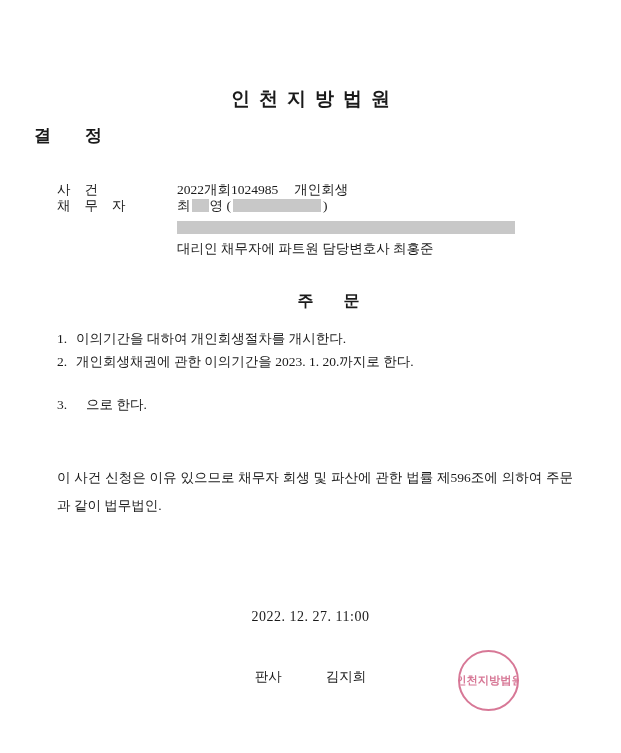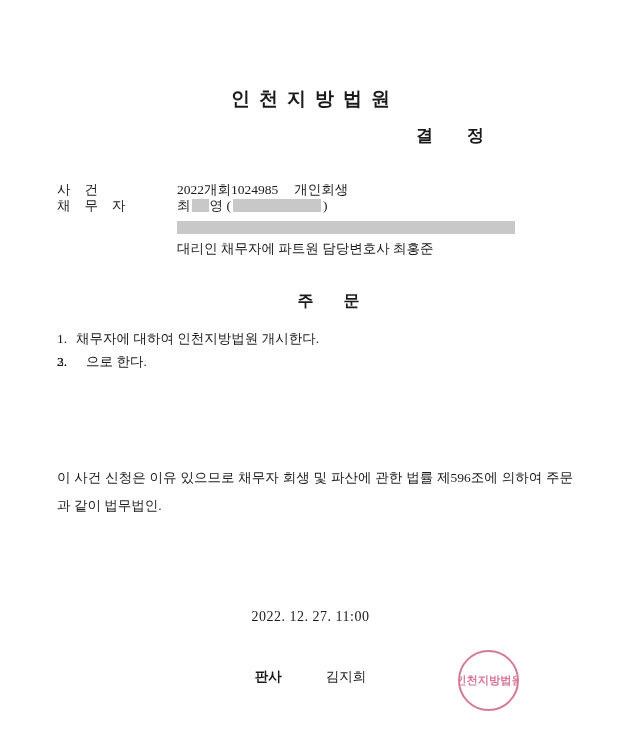--- a/index.html
+++ b/index.html
@@ -33,21 +33,21 @@
     font-size: 19px;
     font-weight: bold;
     letter-spacing: 9px;
     text-indent: 9px;
   }
   .doc-type {
     position: absolute;
     top: 124px;
     left: 0;
     width: 518px;
-    text-align: right;
+    text-align: left;
     font-size: 17px;
     font-weight: bold;
     letter-spacing: 34px;
     text-indent: 34px;
   }
 
   
   .field-row {
     position: absolute;
     left: 57px;
@@ -134,20 +134,21 @@
     margin: 0;
   }
   .order-num {
     position: absolute;
     left: 0;
     top: 0;
   }
   .order-cont {
     display: block;
     padding-left: 10px;
+    margin-top: 20px;
   }
 
   
   .reason-body {
     position: absolute;
     top: 464px;
     left: 57px;
     width: 516px;
     font-size: 13.5px;
     line-height: 28px;
@@ -165,21 +166,21 @@
     letter-spacing: 0.5px;
   }
   .judge-line {
     position: absolute;
     top: 668px;
     left: 0;
     width: 621px;
     text-align: center;
     font-size: 13.5px;
   }
-  .judge-label { margin-right: 44px; font-weight: bold; }
+  .judge-label { margin-right: 44px; }
 
   
   .seal {
     position: absolute;
     top: 650px;
     left: 458px;
     width: 57px;
     height: 57px;
     border-radius: 50%;
     border: 2px solid #c8456f;
@@ -216,24 +217,25 @@
 
   <div class="redact-bar"></div>
 
   <div class="attorney-line">대리인 채무자에 파트원 담당변호사 최홍준</div>
 
   <div class="section-title order">주문</div>
 
   <div class="order-list">
     <div class="order-item">
       <span class="order-num">1.</span>
-      <span>채무자에 대하여 인천지방법원 개시한다.</span>
+      <span>이의기간을 대하여 개인회생절차를 개시한다.</span>
     </div>
     <div class="order-item">
       <span class="order-num">2.</span>
+      <span>개인회생채권에 관한 이의기간을 2023. 1. 20.까지로 한다.</span>
     </div>
     <div class="order-item">
       <span class="order-num">3.</span>
       <span class="order-cont">으로 한다.</span>
     </div>
   </div>
 
 
   <div class="reason-body">이 사건 신청은 이유 있으므로 채무자 회생 및 파산에 관한 법률 제596조에 의하여 주문과 같이 법무법인.</div>
 

